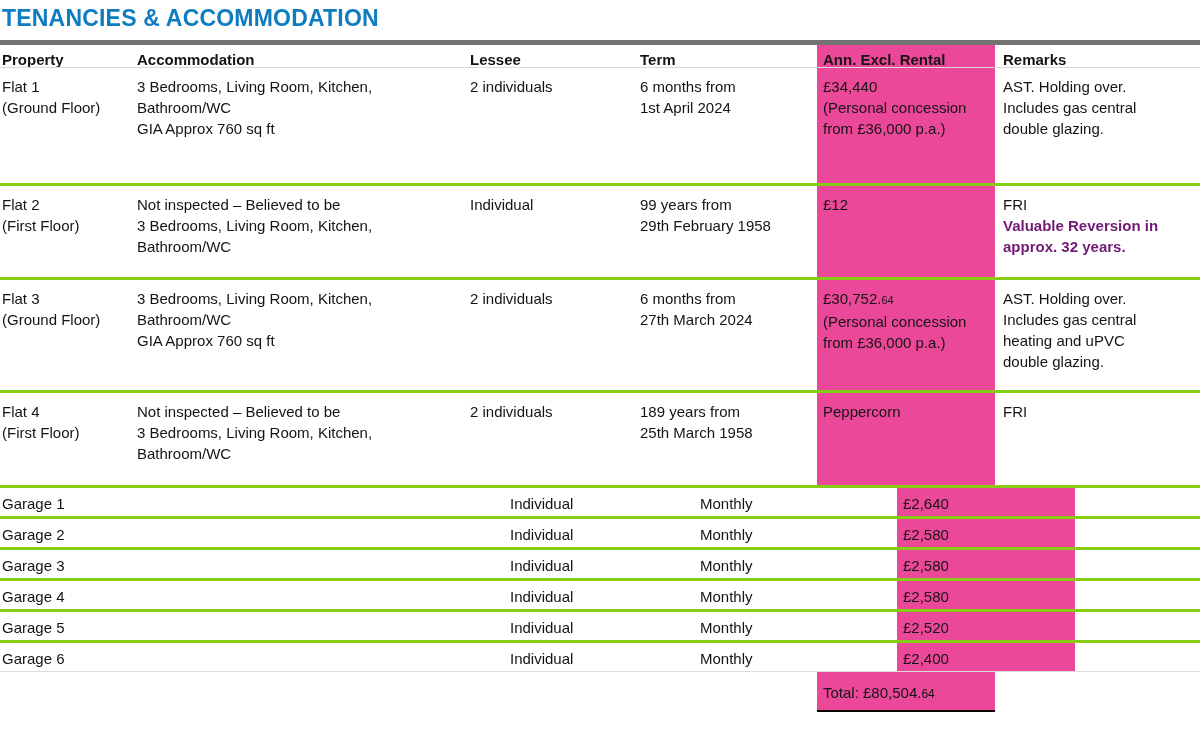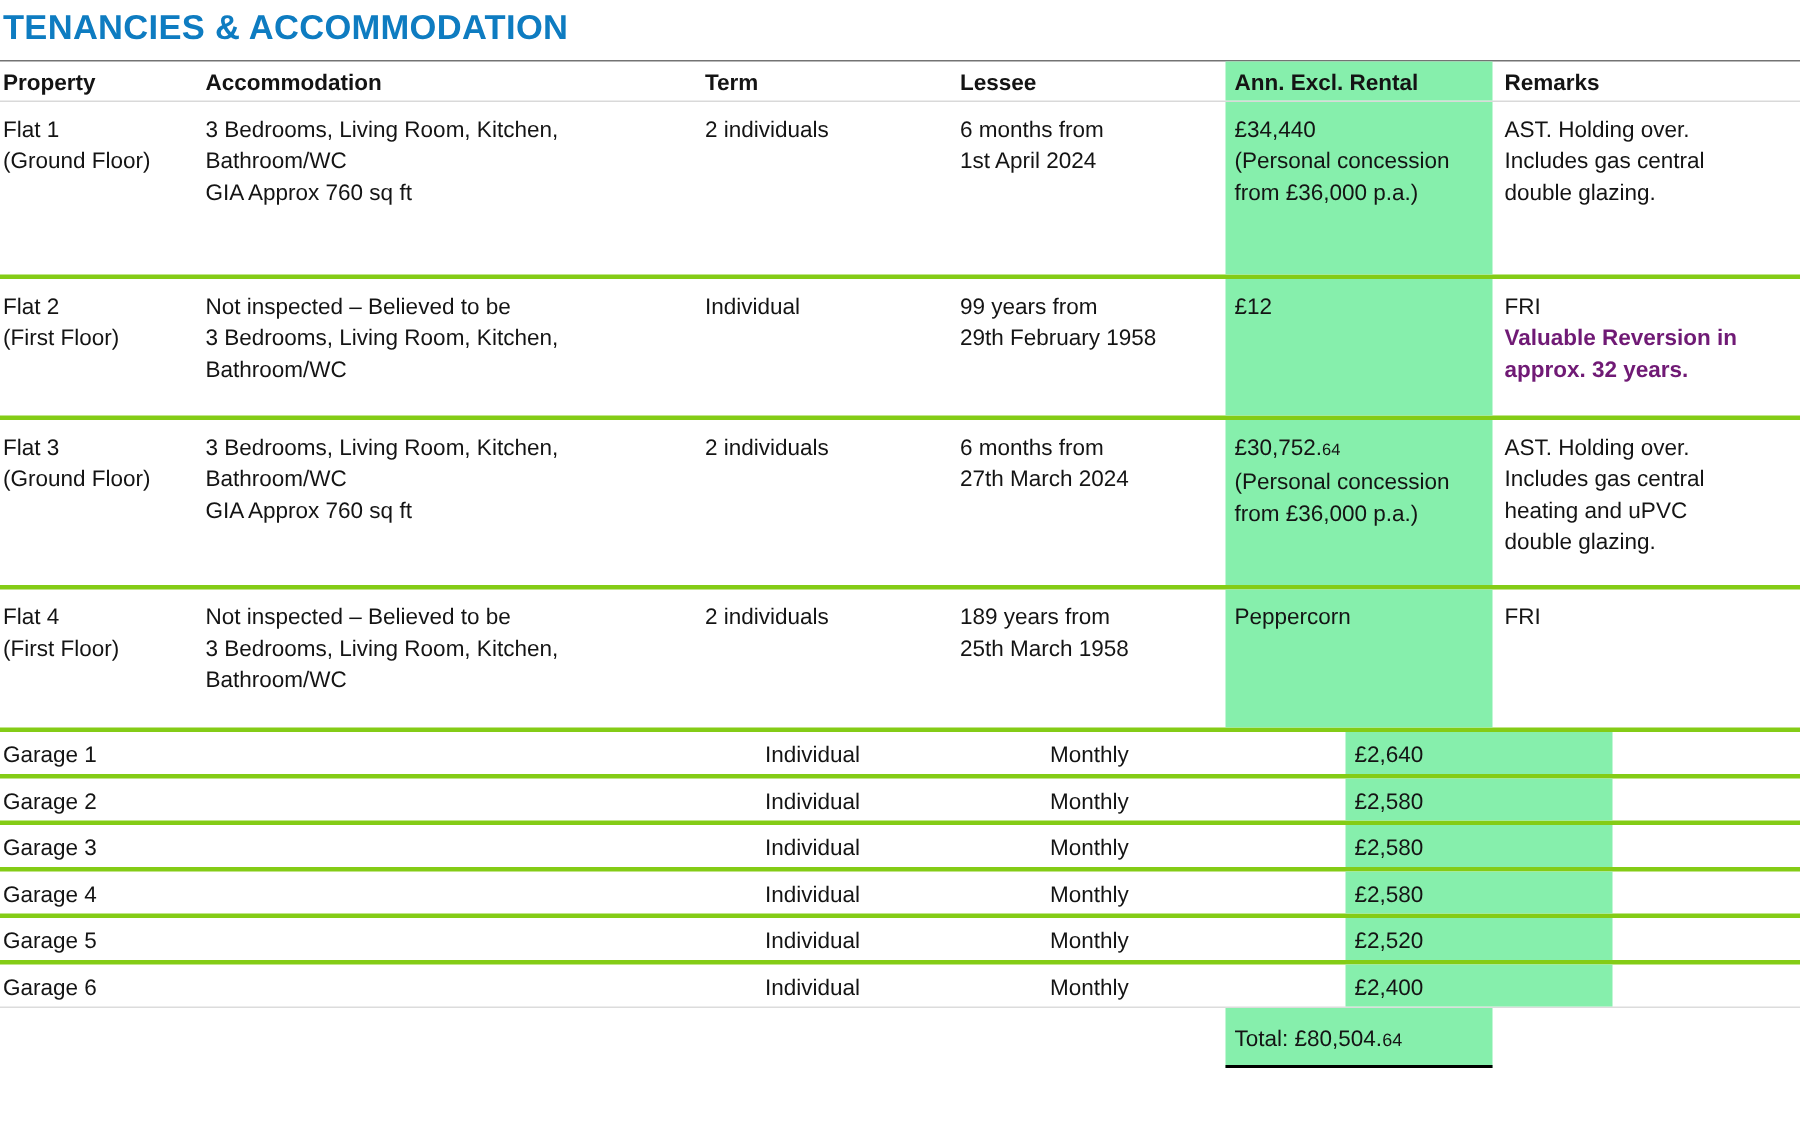--- a/index.html
+++ b/index.html
@@ -24,33 +24,33 @@
 
   .table { margin-top: 12px; width: 1200px; font-size: 15px; line-height: 21px; }
 
   .row {
     display: grid;
     grid-template-columns: 137px 333px 170px 177px 178px 1fr;
     width: 1200px;
   }
 
   .header-row {
-    border-top: 1px solid #737373;
+    border-top: 5px solid #737373;
     border-bottom: 1px solid #d9d9d9;
     height: 28px;
     font-weight: bold;
   }
   .header-row .cell { padding-top: 4px; }
 
   .cell { overflow: hidden; }
   .col-property  { padding-left: 2px; }
   .col-accommodation { padding-left: 0; }
   .col-lessee { padding-left: 0; }
   .col-term { padding-left: 0; }
-  .col-rental { background: #86efac; padding-left: 6px; padding-right: 4px; }
+  .col-rental { background: #ec4899; padding-left: 6px; padding-right: 4px; }
   .col-remarks { padding-left: 8px; padding-right: 4px; }
 
   .body-row { border-top: 3px solid #84cc16; }
   .body-row .cell { padding-top: 8px; }
   .row-0 { height: 115px; border-top: none; }
   .row-1 { height: 94px; }
   .row-2 { height: 113px; }
   .row-3 { height: 95px; }
   .row-4, .row-5, .row-6, .row-7, .row-8, .row-9 { height: 31px; gap: 20px; }
   .row-4 .cell, .row-5 .cell, .row-6 .cell,
@@ -74,22 +74,22 @@
 
 <div class="page">
 
   <h1 class="doc-title">TENANCIES &amp; ACCOMMODATION</h1>
 
   <div class="table">
 
     <div class="row header-row">
       <div class="cell col-property">Property</div>
       <div class="cell col-accommodation">Accommodation</div>
+      <div class="cell col-lessee">Lessee</div>
       <div class="cell col-term">Term</div>
-      <div class="cell col-lessee">Lessee</div>
       <div class="cell col-rental">Ann. Excl. Rental</div>
       <div class="cell col-remarks">Remarks</div>
     </div>
 
     <div>
         <div class="row body-row row-0">
           <div class="cell col-property">
             <div class="line"><span>Flat 1</span></div>
             <div class="line"><span>(Ground Floor)</span></div>
           </div>

